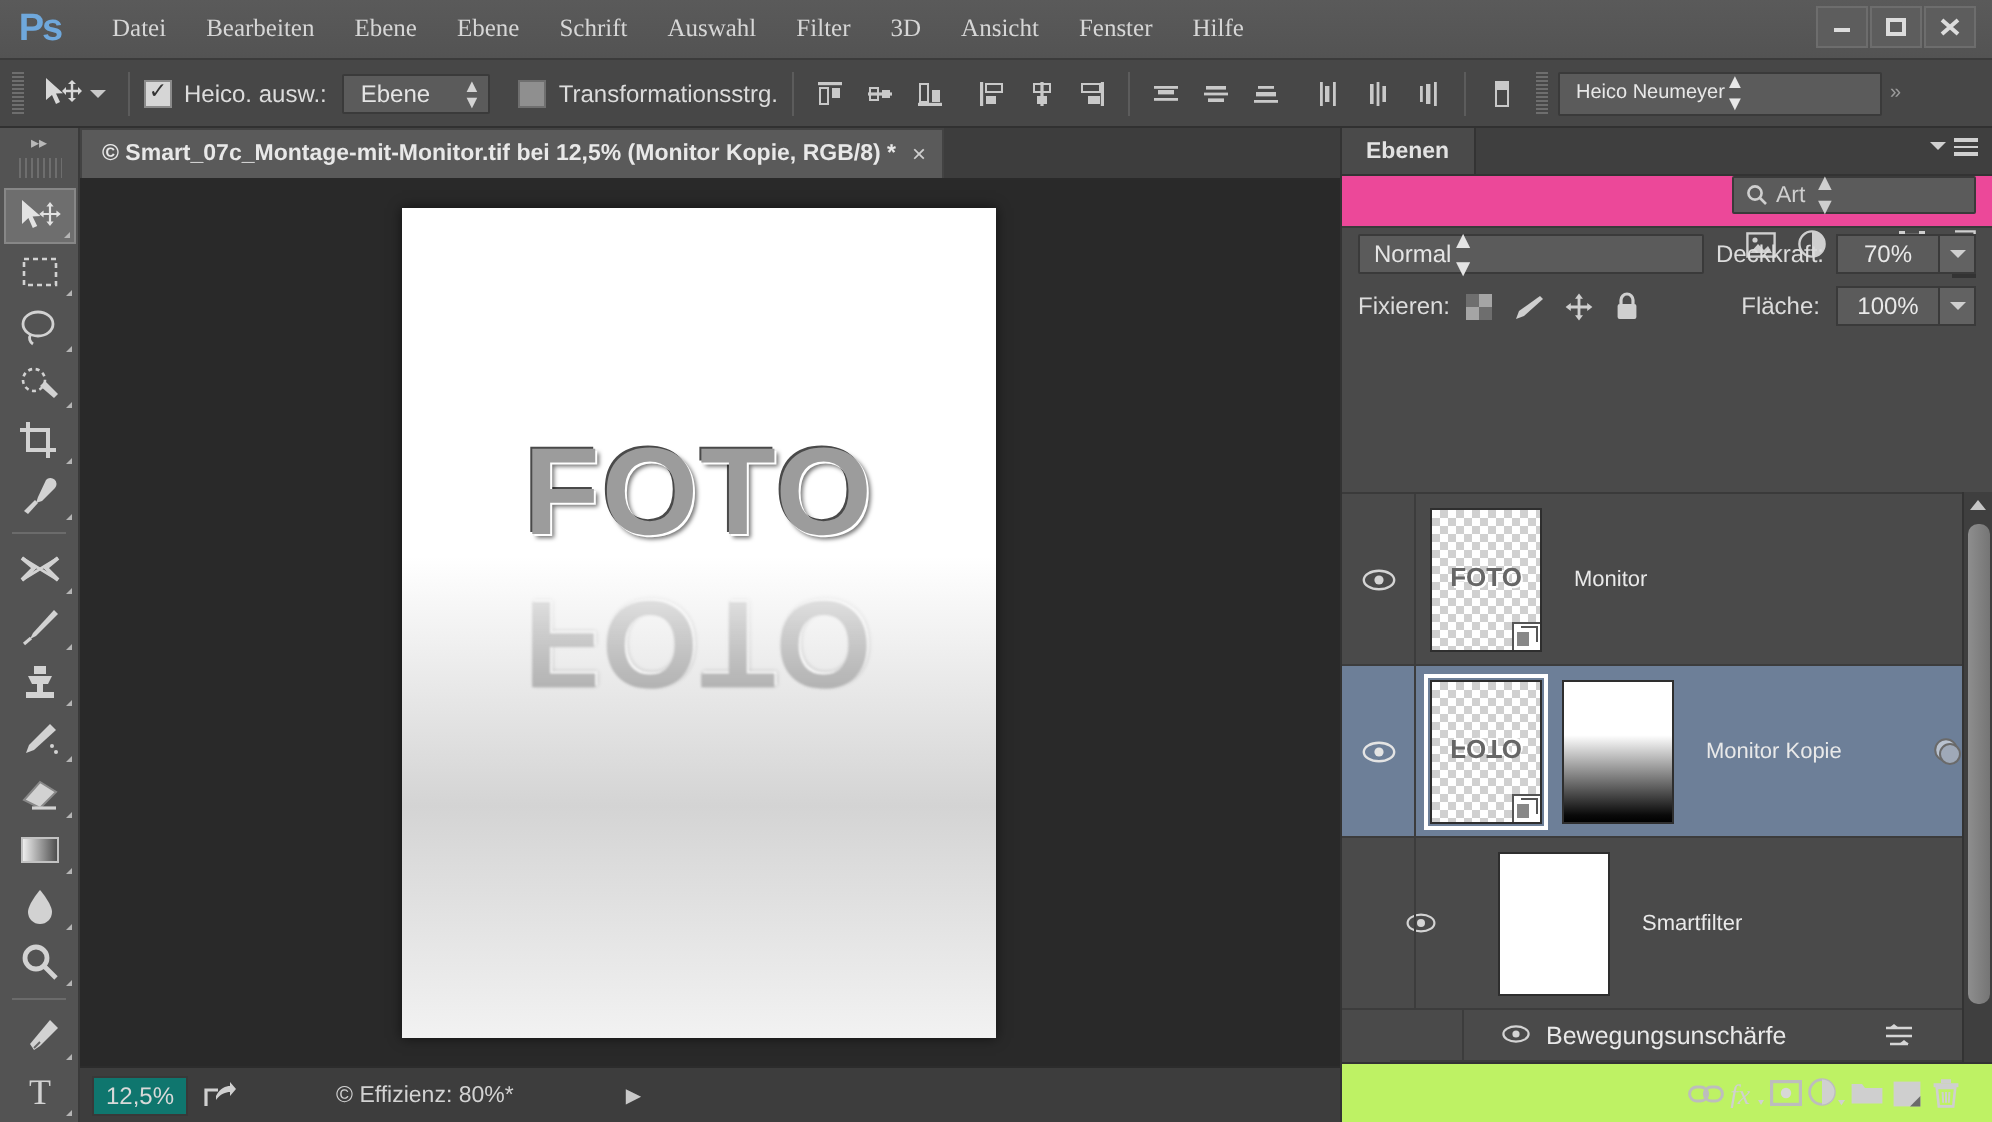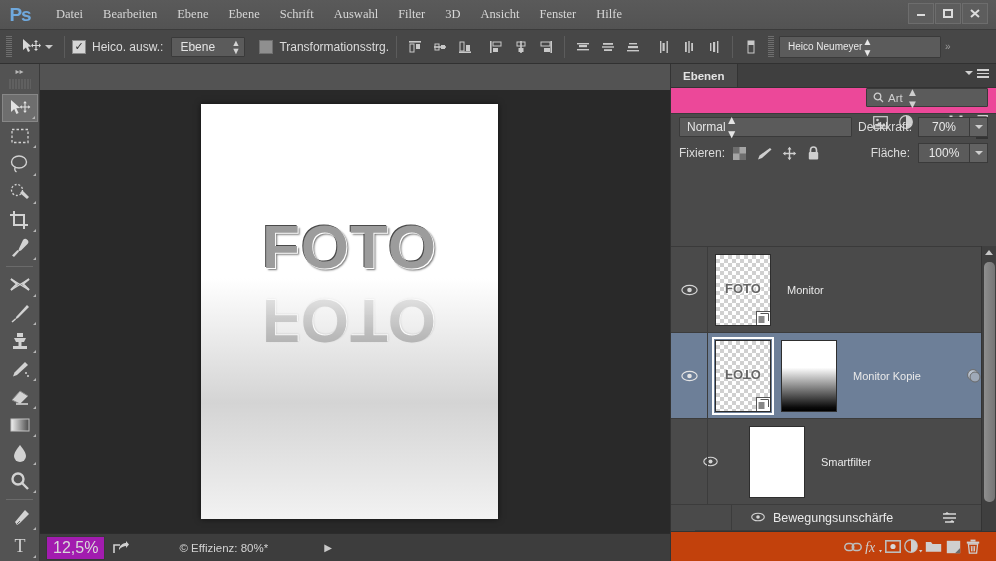--- a/index.html
+++ b/index.html
@@ -136,21 +136,21 @@
     filter: blur(0.4px);
   }
 
   
   .statusbar {
     position: absolute; left: 40px; top: 533px; width: 630px; height: 28px;
     background: #3d3d3d; border-top: 1px solid #2c2c2c;
     display: flex; align-items: center; padding-left: 6px; gap: 8px;
   }
   .st-zoom {
-    color: #d9d9d9; font-size: 16px; background: #a21caf; border: 1px solid #383838;
+    color: #d9d9d9; font-size: 12px; background: #0f766e; border: 1px solid #383838;
     padding: 2px 6px; min-width: 48px;
   }
   .st-text { color: #d2d2d2; font-size: 11.5px; }
   .st-arrow { color: #c9c9c9; font-size: 10px; }
 
   
   .panel {
     position: absolute; left: 670px; top: 64px; width: 326px; height: 497px;
     background: #4a4a4a; border-left: 1px solid #333;
   }
@@ -237,21 +237,21 @@
 
   .sub-row { height: 86px; display: flex; align-items: center; border-bottom: 1px solid #3c3c3c; position: relative; }
   .sub-row .eye-col { width: 78px; }
   .filter-line {
     height: 26px; display: flex; align-items: center; gap: 8px; border-bottom: 1px solid #3c3c3c;
     padding-left: 78px; position: relative; margin-left: 24px;
   }
   .filter-line .fname { color: #e9e9e9; font-size: 12.5px; }
 
   .panel-bottom {
-    position: absolute; left: 0; bottom: 0; width: 326px; height: 30px; background: #c2410c;
+    position: absolute; left: 0; bottom: 0; width: 326px; height: 30px; background: #bef264;
     border-top: 1px solid #333; display: flex; align-items: center; justify-content: flex-end;
     padding-right: 14px;
   }
   .pb-btn { display: flex; align-items: center; justify-content: center; width: 20px; height: 20px; }
 
   .scrollbar {
     position: absolute; right: 0; top: 182px; width: 15px; height: 349px; background: #3f3f3f;
     border-left: 1px solid #333;
   }
   .sb-up, .sb-down { height: 13px; display: flex; align-items: center; justify-content: center; }
@@ -575,20 +575,26 @@
       <span class="tri"></span>
     </div>
 
     <div class="tool">
       
       
     </div>
 
   </div>
 
+  <div class="tabbar">
+    <div class="doctab">
+      <span>© Smart_07c_Montage-mit-Monitor.tif bei 12,5% (Monitor Kopie, RGB/8) *</span>
+      <span class="tab-close">×</span>
+    </div>
+  </div>
 
   <div class="canvasarea">
     <div class="doc">
       <div class="doc-grad"></div>
       <div class="fototxt foto-main">FOTO</div>
       <div class="fototxt foto-refl">FOTO</div>
     </div>
   </div>
 
   <div class="statusbar">

